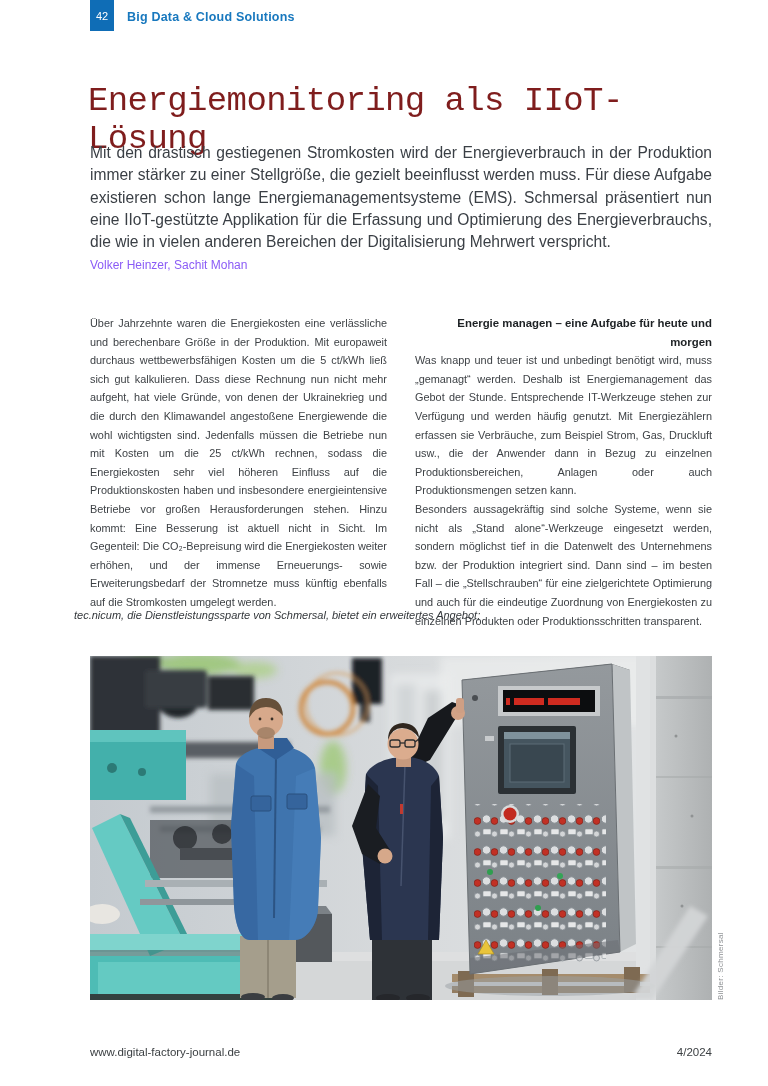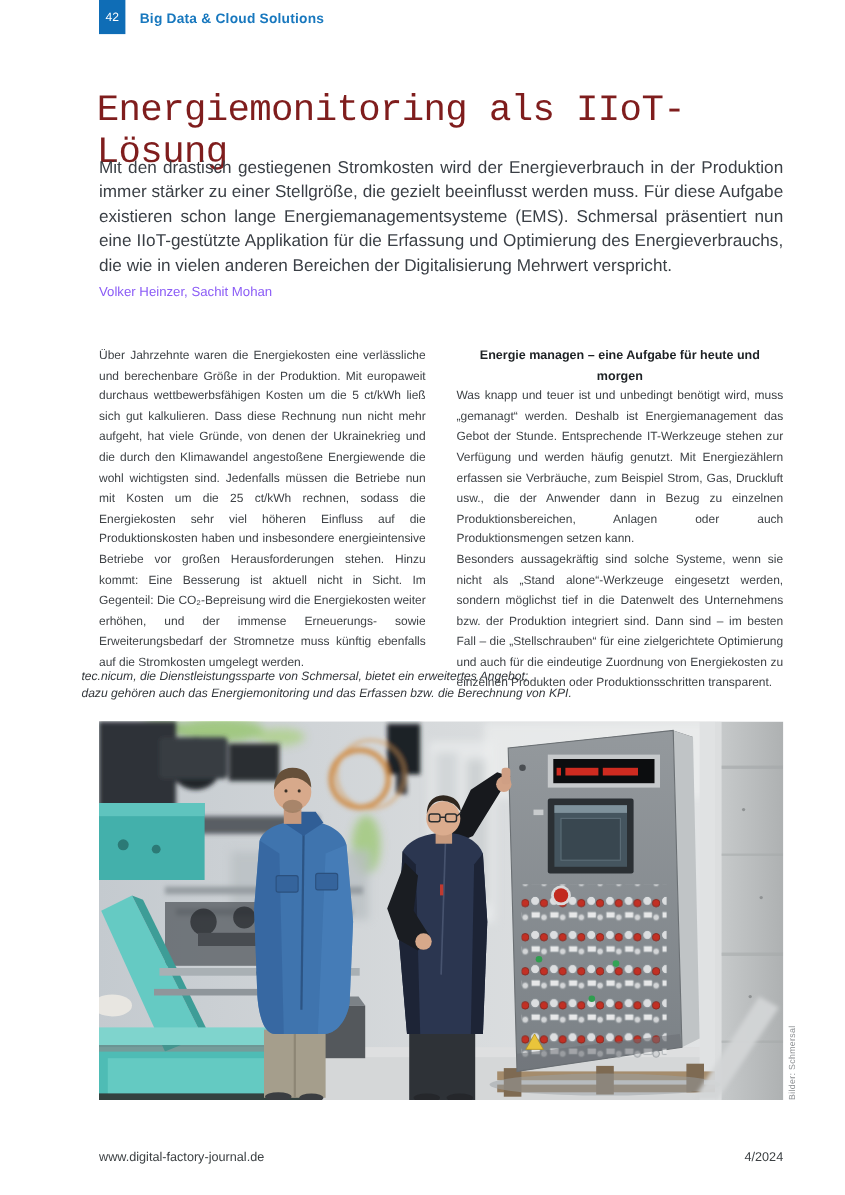--- a/index.html
+++ b/index.html
@@ -29,21 +29,21 @@
   .authors{
     position:absolute;left:90px;top:258px;font-size:12px;color:#8b5cf6;
   }
   .columns{
     position:absolute;left:90px;top:314px;width:622px;
     display:flex;gap:28px;
   }
   .col{width:299px;font-size:10.9px;line-height:18.6px;color:#3e4246;text-align:justify;}
   .col p{margin:0;}
   .col-heading{
-    font-size:11.4px;font-weight:bold;color:#1d2124;margin:0 0 1px 0;text-align:center;
+    font-size:11.4px;font-weight:bold;color:#1d2124;margin:0 0 1px 0;text-align:right;
   }
   .caption{
     position:absolute;left:74px;top:608px;width:622px;
     font-size:11px;line-height:15.5px;font-style:italic;color:#33373b;
   }
   .photo{
     position:absolute;left:90px;top:656px;width:622px;height:344px;overflow:hidden;background:#d5d8da;
   }
   .photo svg{display:block;width:622px;height:344px;}
   .credit{
@@ -75,21 +75,20 @@
   </div>
   <div class="col">
     <p class="col-heading">Energie managen – eine Aufgabe für heute und morgen</p>
     <p>Was knapp und teuer ist und unbedingt benötigt wird, muss „gemanagt“ werden. Deshalb ist Energiemanagement das Gebot der Stunde. Entsprechende IT-Werkzeuge stehen zur Verfügung und werden häufig genutzt. Mit Energiezählern erfassen sie Verbräuche, zum Beispiel Strom, Gas, Druckluft usw., die der Anwender dann in Bezug zu einzelnen Produktionsbereichen, Anlagen oder auch Produktionsmengen setzen kann.</p>
     <p>Besonders aussagekräftig sind solche Systeme, wenn sie nicht als „Stand alone“-Werkzeuge eingesetzt werden, sondern möglichst tief in die Datenwelt des Unternehmens bzw. der Produktion integriert sind. Dann sind – im besten Fall – die „Stellschrauben“ für eine zielgerichtete Optimierung und auch für die eindeutige Zuordnung von Energiekosten zu einzelnen Produkten oder Produktionsschritten transparent.</p>
   </div>
 </div>
 
 <div class="caption">
   <div>tec.nicum, die Dienstleistungssparte von Schmersal, bietet ein erweitertes Angebot;</div>
-  <div>dazu gehören auch das Energiemonitoring und das Erfassen bzw. die Berechnung von KPI.</div>
 </div>
 
 <div class="photo">
 <svg viewBox="0 0 622 344" preserveAspectRatio="none">
   <defs>
     <linearGradient id="bgGrad" x1="0" y1="0" x2="1" y2="0">
       <stop offset="0" stop-color="#c4cacf"></stop>
       <stop offset="0.5" stop-color="#d7dadc"></stop>
       <stop offset="1" stop-color="#e4e6e7"></stop>
     </linearGradient>

